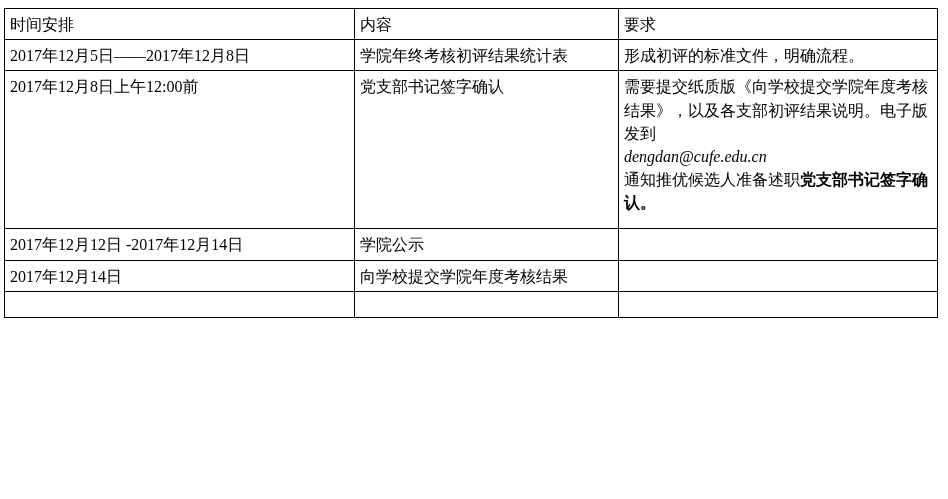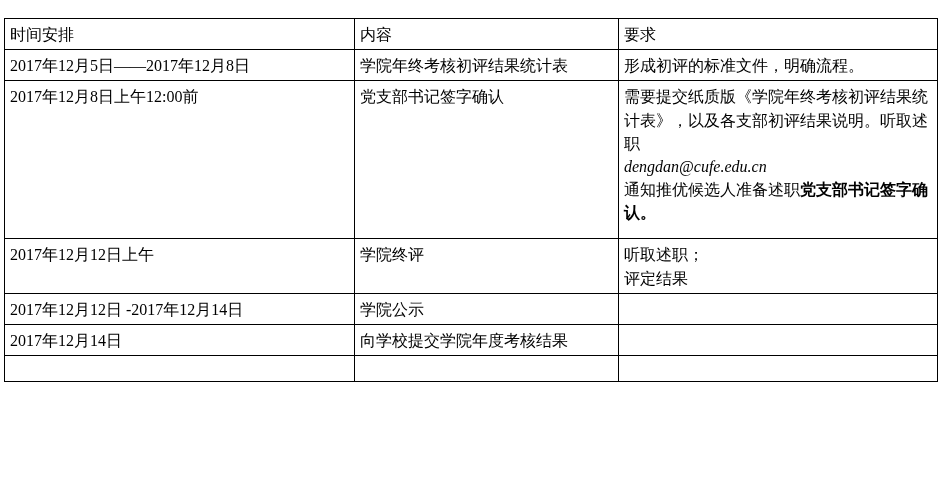--- a/index.html
+++ b/index.html
@@ -18,21 +18,21 @@
     position: relative;
     width: 948px;
     height: 499px;
     background: #ffffff;
   }
   table.schedule {
     border-collapse: collapse;
     table-layout: fixed;
     width: 933px;
     margin-left: 4px;
-    margin-top: 18px;
+    margin-top: 8px;
   }
   table.schedule td, table.schedule th {
     border: 1px solid #000000;
     vertical-align: top;
     padding: 4px 5px 3px 5px;
     font-size: 16px;
     line-height: 1.45;
     font-weight: normal;
     text-align: left;
   }
@@ -97,35 +97,27 @@
         <td class="col-content">学院年终考核初评结果统计表</td>
         <td class="col-req">
           <p class="para">形成初评的标准文件，明确流程。</p>
         </td>
       </tr>
 
       <tr class="row-tall">
         <td class="col-time mid">2017年12月8日上午12:00前</td>
         <td class="col-content mid">党支部书记签字确认</td>
         <td class="col-req">
-          <p class="para">需要提交纸质版《学院年终考核初评结果统计表》，以及各支部初评结果说明。听取述职</p>
+          <p class="para">需要提交纸质版《向学校提交学院年度考核结果》，以及各支部初评结果说明。电子版发到</p>
           <p class="para email">dengdan@cufe.edu.cn</p>
           <p class="para"><span>通知推优候选人准备述职</span><span class="bold">党支部书记签字确认。</span></p>
         </td>
       </tr>
 
 
-      <tr>
-        <td class="col-time mid">2017年12月12日上午</td>
-        <td class="col-content mid">学院终评</td>
-        <td class="col-req">
-          <p class="para">听取述职；</p>
-          <p class="para">评定结果</p>
-        </td>
-      </tr>
 
       <tr>
         <td class="col-time">2017年12月12日 -2017年12月14日</td>
         <td class="col-content">学院公示</td>
         <td class="col-req"></td>
       </tr>
 
       <tr>
         <td class="col-time">2017年12月14日</td>
         <td class="col-content">向学校提交学院年度考核结果</td>

